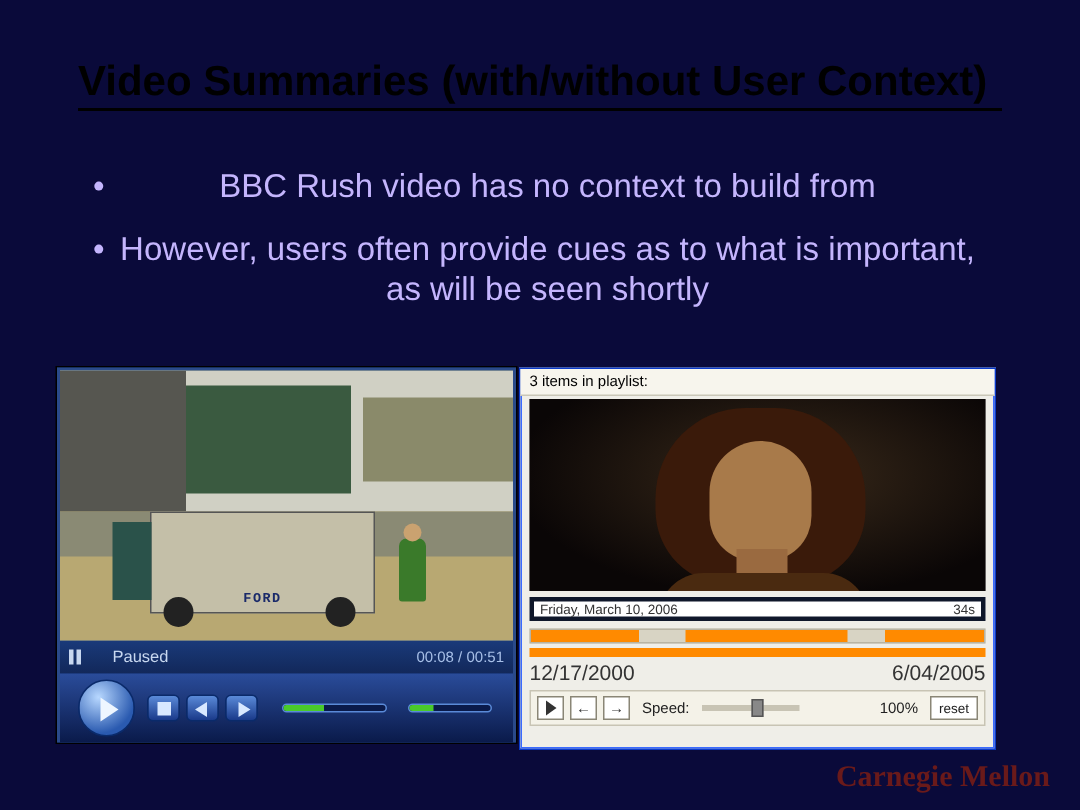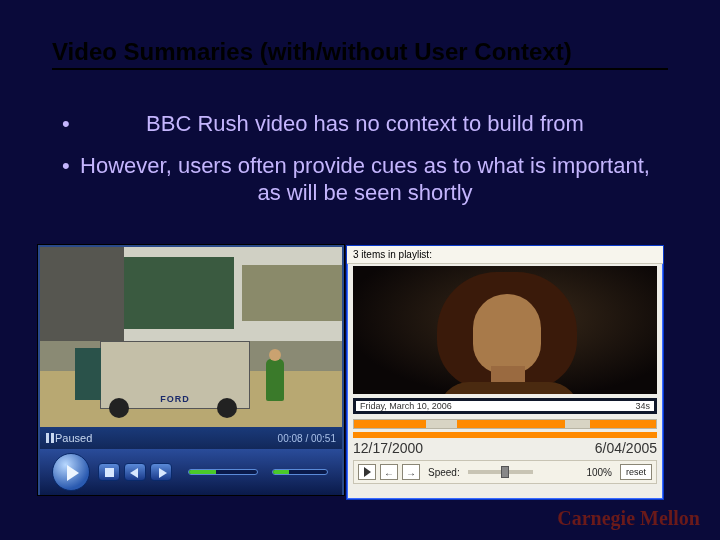--- a/index.html
+++ b/index.html
@@ -6,21 +6,21 @@
   html, body { width: 720px; height: 540px; }
   body {
     background: #0a0a3a;
     font-family: Arial, Helvetica, sans-serif;
     position: relative;
     overflow: hidden;
   }
   .slide-title {
     position: absolute;
     top: 38px; left: 52px; right: 52px;
-    font-size: 24px;
+    font-size: 28px;
     font-weight: bold;
     color: #000;
     border-bottom: 2px solid #000;
     padding-bottom: 2px;
   }
   .bullets {
     position: absolute;
     top: 110px; left: 62px; right: 70px;
     color: #c4b5fd;
     font-size: 22px;
@@ -38,20 +38,21 @@
     border: 2px solid #2a4a8a;
     background: #0b2a6a;
     box-shadow: 0 0 0 1px #000;
   }
   .wmp-video {
     width: 302px; height: 180px;
     margin: 0;
     background: linear-gradient(#8a9a8a, #6a7a6a);
     position: relative;
     overflow: hidden;
+    font-family: Liberation Mono, monospace;
   }
   
   .sky { position: absolute; inset: 0; background: #d0d0c4; }
   .bldg-left { position: absolute; left: 0; top: 0; width: 84px; height: 130px; background: #565650;}
   .bldg-mid  { position: absolute; left: 84px; top: 10px; width: 110px; height: 72px; background: #3a5a40; }
   .bldg-rt   { position: absolute; right: 0; top: 18px; width: 100px; height: 56px; background: #8a8a6a; }
   .ground    { position: absolute; left: 0; right: 0; bottom: 0; height: 86px; background: #b8a872; }
   .road      { position: absolute; left: 0; right: 0; bottom: 56px; height: 30px; background: #8a8a74; }
   .truck {
     position: absolute; left: 60px; bottom: 18px; width: 150px; height: 68px;
@@ -59,21 +60,21 @@
   }
   .truck::before { content:""; position:absolute; left:-26px; top:6px; width:26px; height:52px; background:#2a524a; }
   .truck-label { position:absolute; left:50%; bottom:4px; transform:translateX(-50%); font-size:9px; color:#1a2a6a; font-weight:bold; letter-spacing:1px;}
   .wheel { position:absolute; bottom:-10px; width:20px; height:20px; background:#222; border-radius:50%; }
   .wheel.a { left:8px; } .wheel.b { right:12px; }
   .person { position:absolute; right:58px; bottom:26px; width:18px; height:42px; background:#3a7a2a; border-radius:5px 5px 2px 2px; }
   .person::before{content:"";position:absolute;top:-10px;left:3px;width:12px;height:12px;background:#caa270;border-radius:50%;}
 
   .wmp-bar {
     height: 22px; background: linear-gradient(#1a3a7a,#12285a);
-    display:flex; align-items:center; padding:0 6px; gap:0;
+    display:flex; align-items:center; padding:0 6px; gap:20px;
     color:#c8d8f0; font-size:11px;
   }
   .wmp-pause-ic { width:9px; height:10px; display:flex; gap:2px; }
   .wmp-pause-ic span { width:3px; background:#c8d8f0; }
   .wmp-status { flex:0 0 auto; }
   .wmp-spacer { flex:1; }
   .wmp-time { font-size:10px; color:#a8c0e8; }
 
   .wmp-controls {
     height: 46px;

